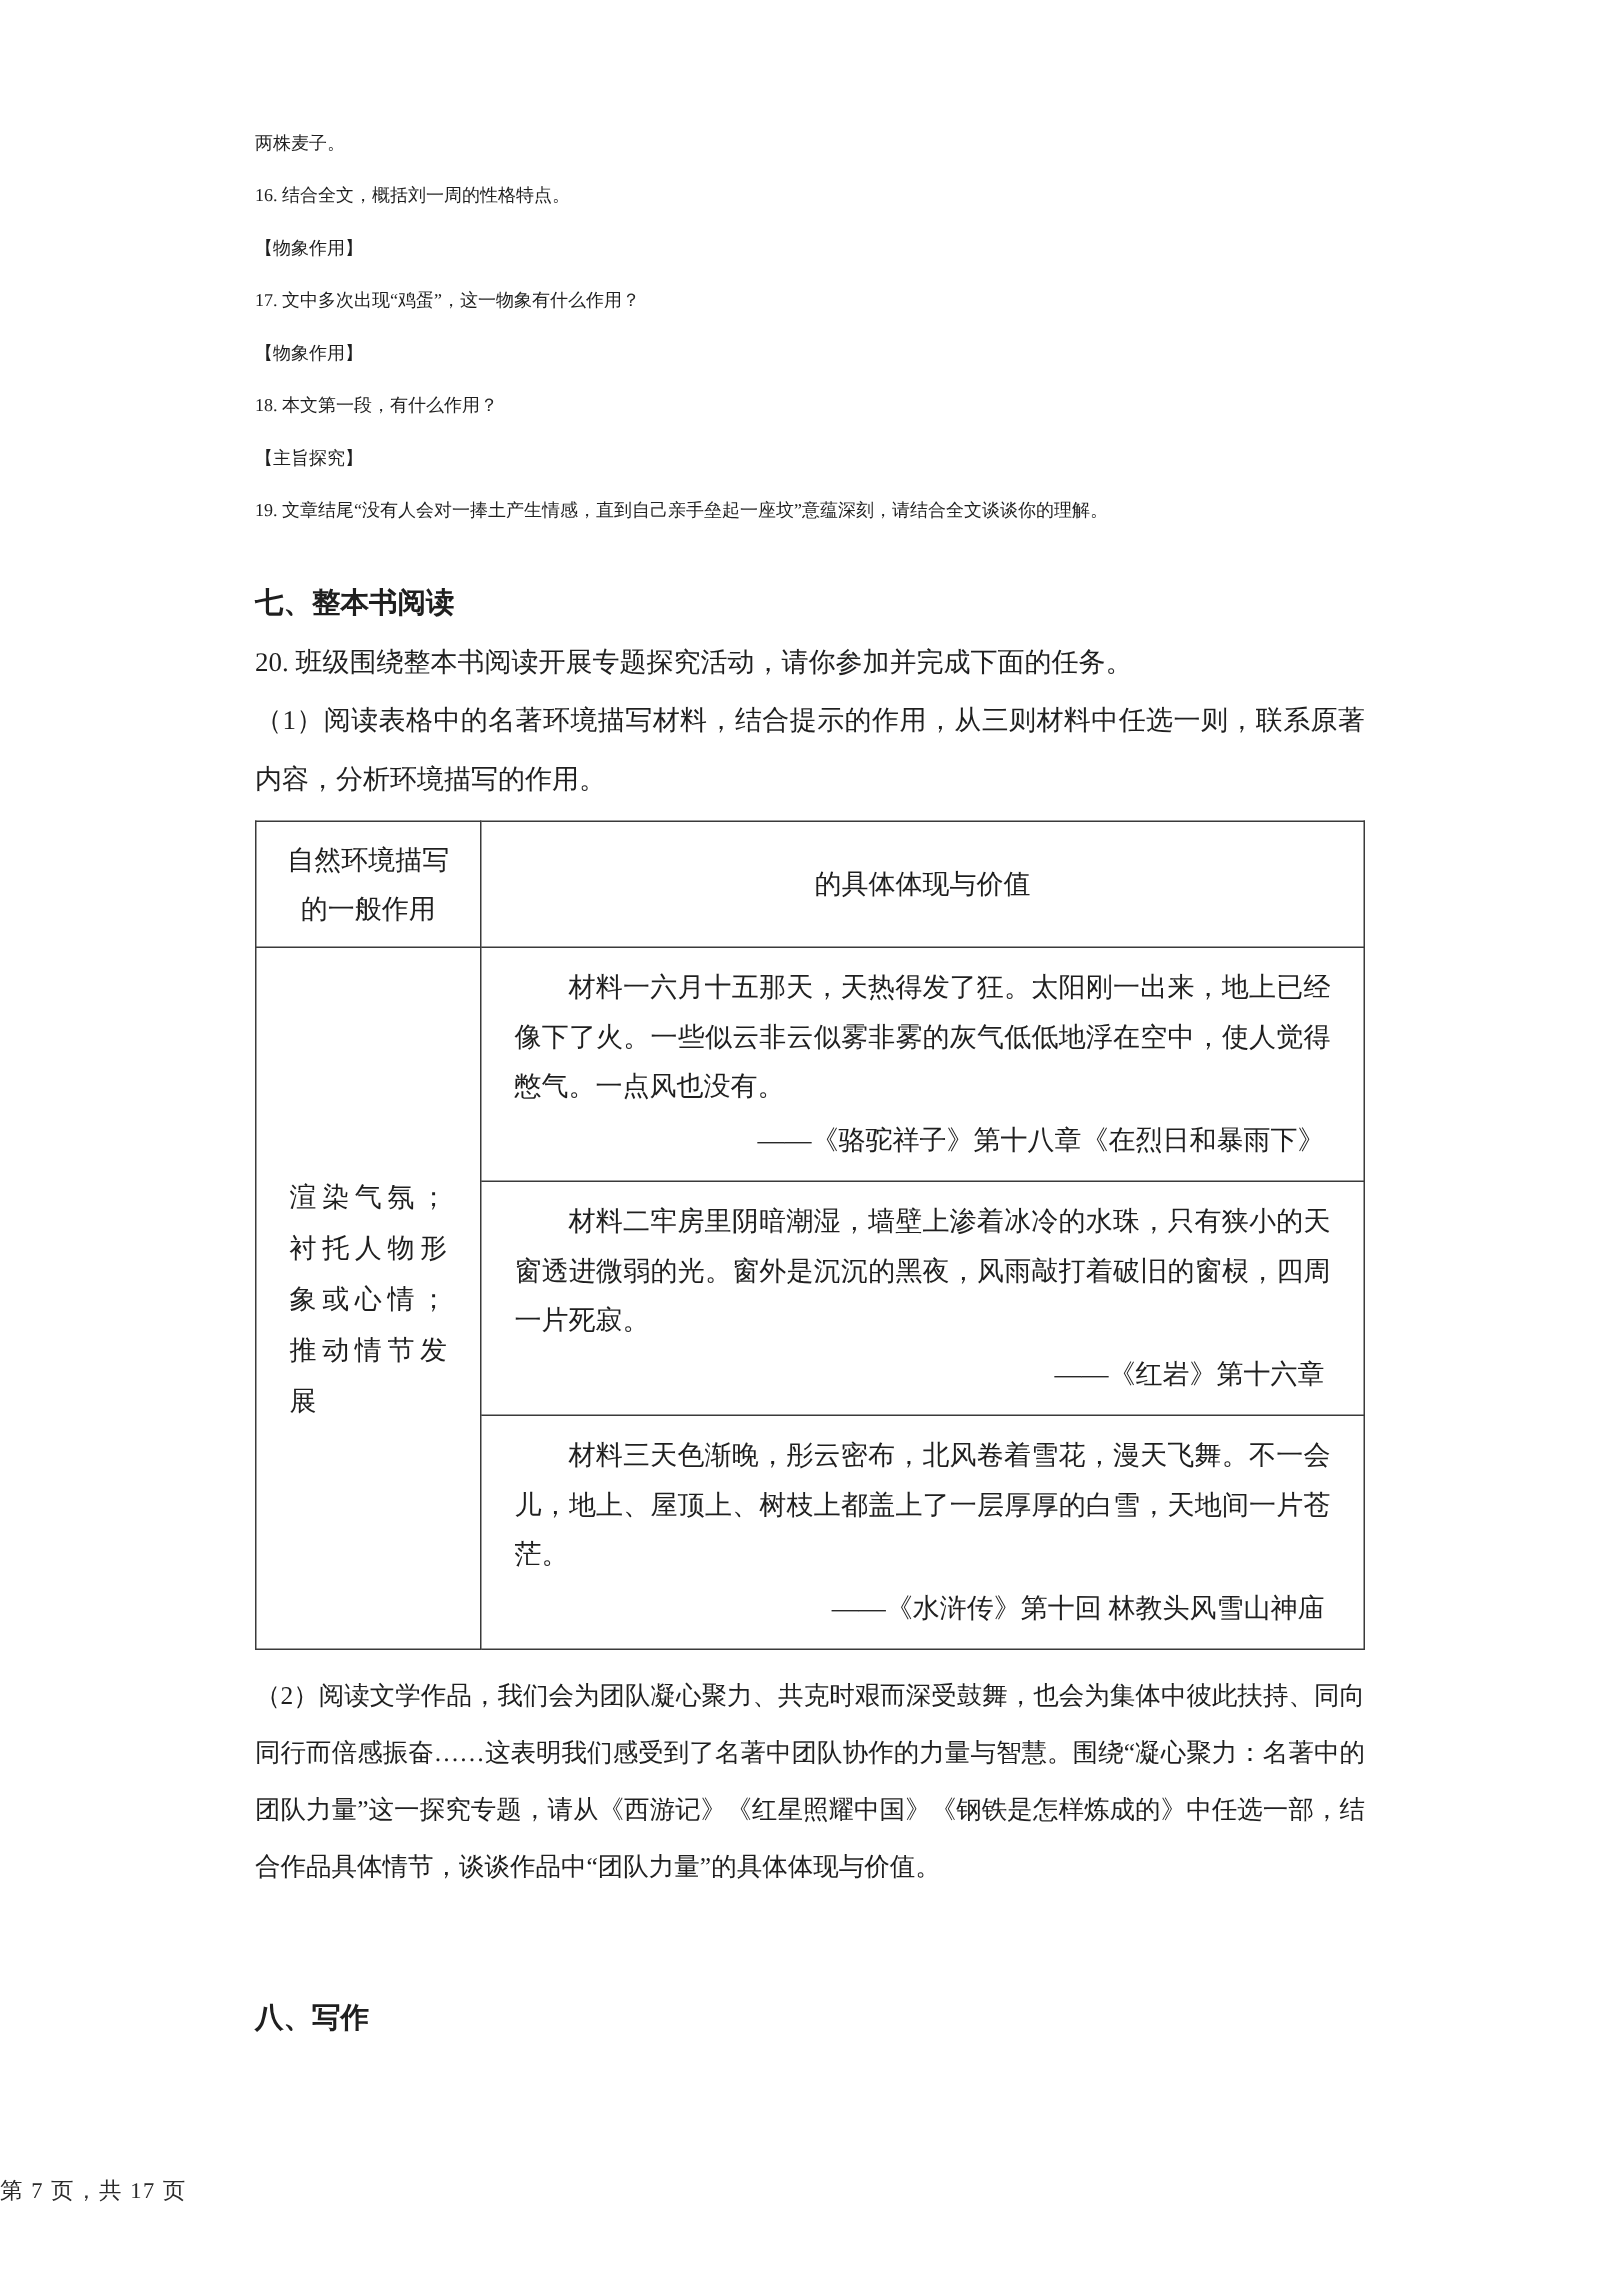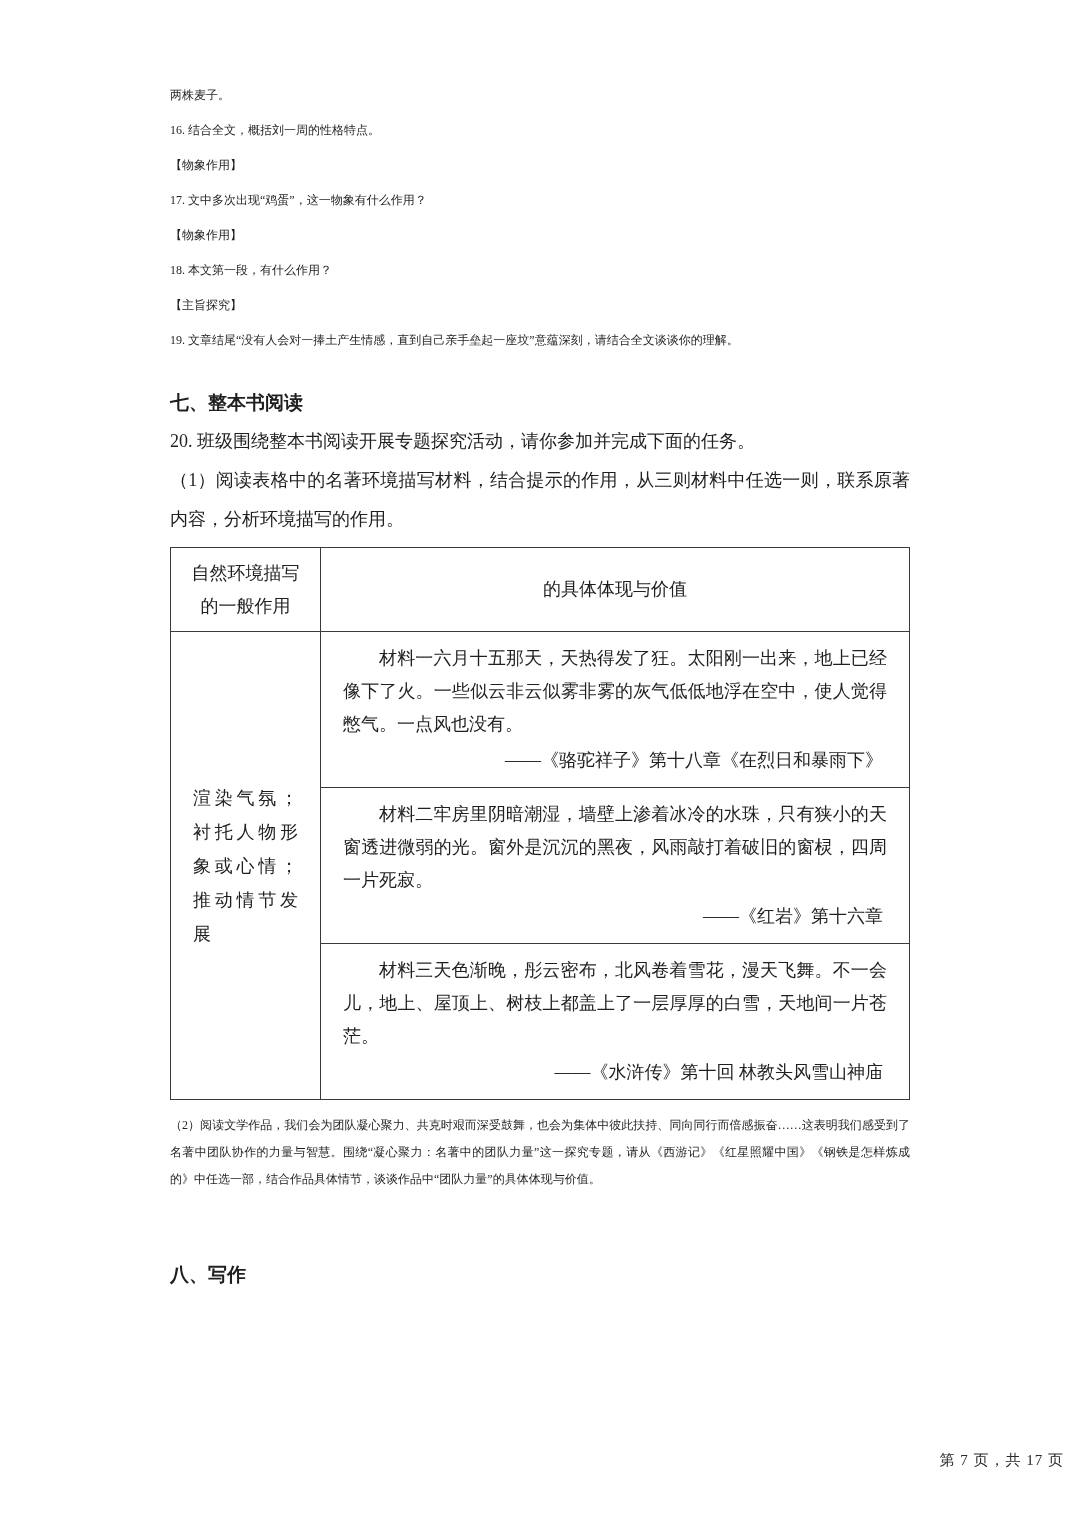--- a/index.html
+++ b/index.html
@@ -66,30 +66,30 @@
     line-height: 33px;
   }
   .mat-source {
     text-align: right;
     line-height: 33px;
     margin-top: 3px;
     padding-right: 4px;
   }
   .part2 {
     margin-top: 12px;
-    font-size: 12px;
-    line-height: 27px;
+    font-size: 17px;
+    line-height: 38px;
     text-align: justify;
   }
   .footer {
     position: absolute;
     left: 0;
     right: 16px;
     bottom: 58px;
-    text-align: right;
+    text-align: left;
     font-size: 15px;
     color: #2a2a2a;
     letter-spacing: 1px;
   }
 </style>
 </head>
 <body>
 
 <div class="page">
 

